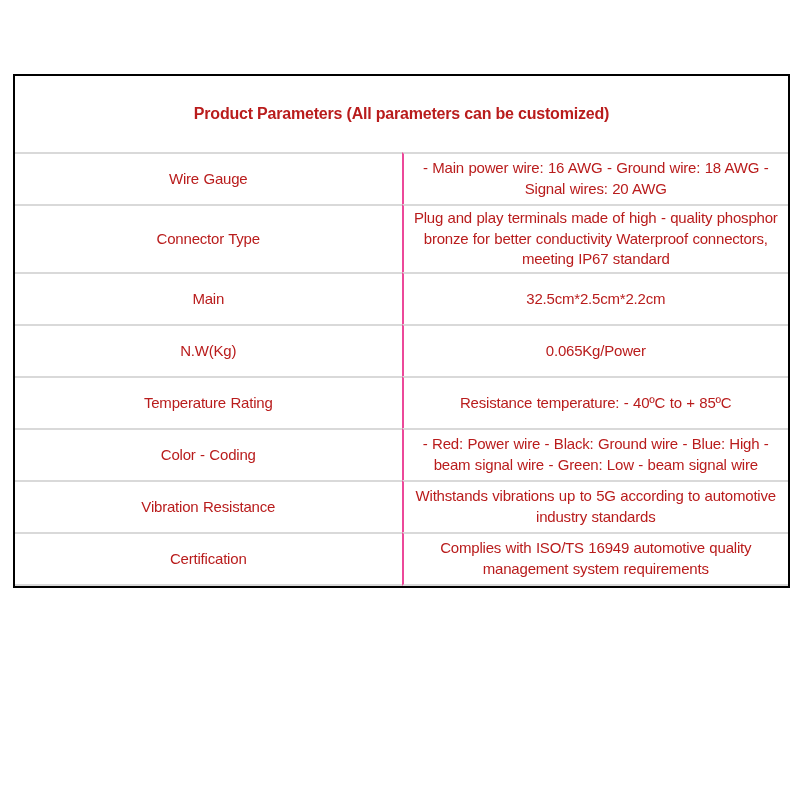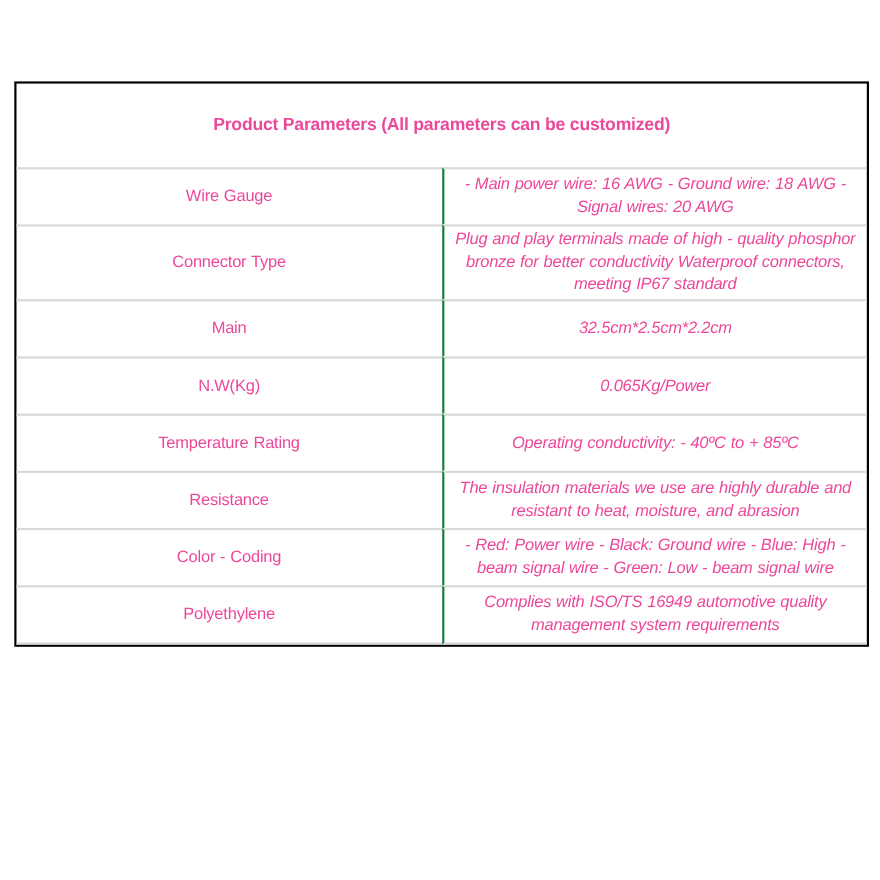--- a/index.html
+++ b/index.html
@@ -6,21 +6,21 @@
     margin: 0;
     padding: 0;
     background: #ffffff;
   }
   .page {
     position: relative;
     width: 800px;
     height: 800px;
     background: #ffffff;
     font-family: "Liberation Sans", "DejaVu Sans", sans-serif;
-    color: #ec4899;
+    color: #b91c1c;
   }
   .spec-table-wrap {
     position: absolute;
     left: 13px;
     top: 74px;
     width: 777px;
     border: 2px solid #000000;
     box-sizing: border-box;
     background: #ffffff;
   }
@@ -48,22 +48,21 @@
     padding: 2px 8px;
     text-align: center;
     letter-spacing: -0.2px;
     word-spacing: 0.5px;
   }
   table.spec-table td.label-cell {
     width: 182px;
     font-weight: normal;
   }
   table.spec-table td.value-cell {
-    border-left: 2px solid #15803d;
-    font-style: italic;
+    border-left: 2px solid #ec4899;
   }
   table.spec-table tr:last-child td {
     border-bottom: 2px solid #d9d9d9;
   }
 </style>
 </head>
 <body>
 
 <div class="page">
   <div class="spec-table-wrap">
@@ -83,30 +82,30 @@
         <tr>
           <td class="label-cell">Main</td>
           <td class="value-cell">32.5cm*2.5cm*2.2cm</td>
         </tr>
         <tr>
           <td class="label-cell">N.W(Kg)</td>
           <td class="value-cell">0.065Kg/Power</td>
         </tr>
         <tr>
           <td class="label-cell">Temperature Rating</td>
-          <td class="value-cell">Operating conductivity: - 40ºC to + 85ºC</td>
-        </tr>
-        <tr>
-          <td class="label-cell">Resistance</td>
-          <td class="value-cell">The insulation materials we use are highly durable and resistant to heat, moisture, and abrasion</td>
+          <td class="value-cell">Resistance temperature: - 40ºC to + 85ºC</td>
         </tr>
         <tr>
           <td class="label-cell">Color - Coding</td>
           <td class="value-cell">- Red: Power wire - Black: Ground wire - Blue: High - beam signal wire - Green: Low - beam signal wire</td>
         </tr>
         <tr>
-          <td class="label-cell">Polyethylene</td>
+          <td class="label-cell">Vibration Resistance</td>
+          <td class="value-cell">Withstands vibrations up to 5G according to automotive industry standards</td>
+        </tr>
+        <tr>
+          <td class="label-cell">Certification</td>
           <td class="value-cell">Complies with ISO/TS 16949 automotive quality management system requirements</td>
         </tr>
       </tbody>
     </table>
   </div>
 </div>
 
 </body></html>

